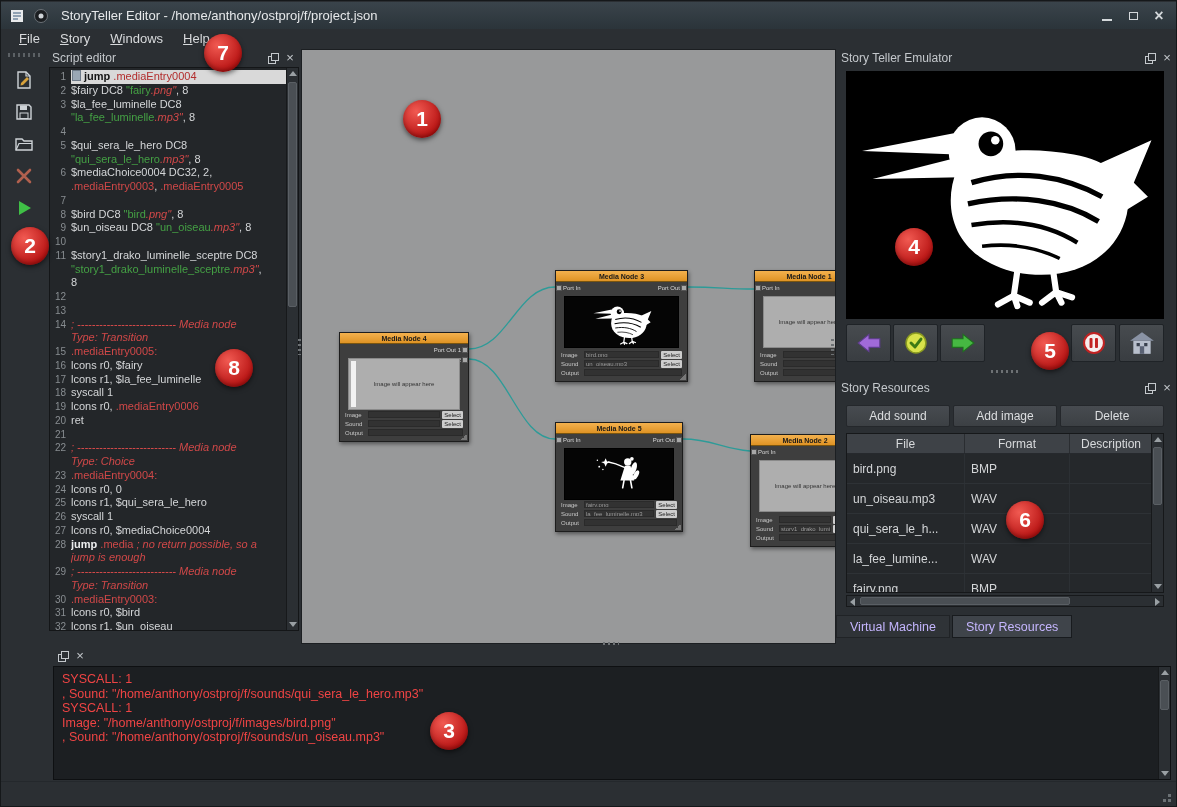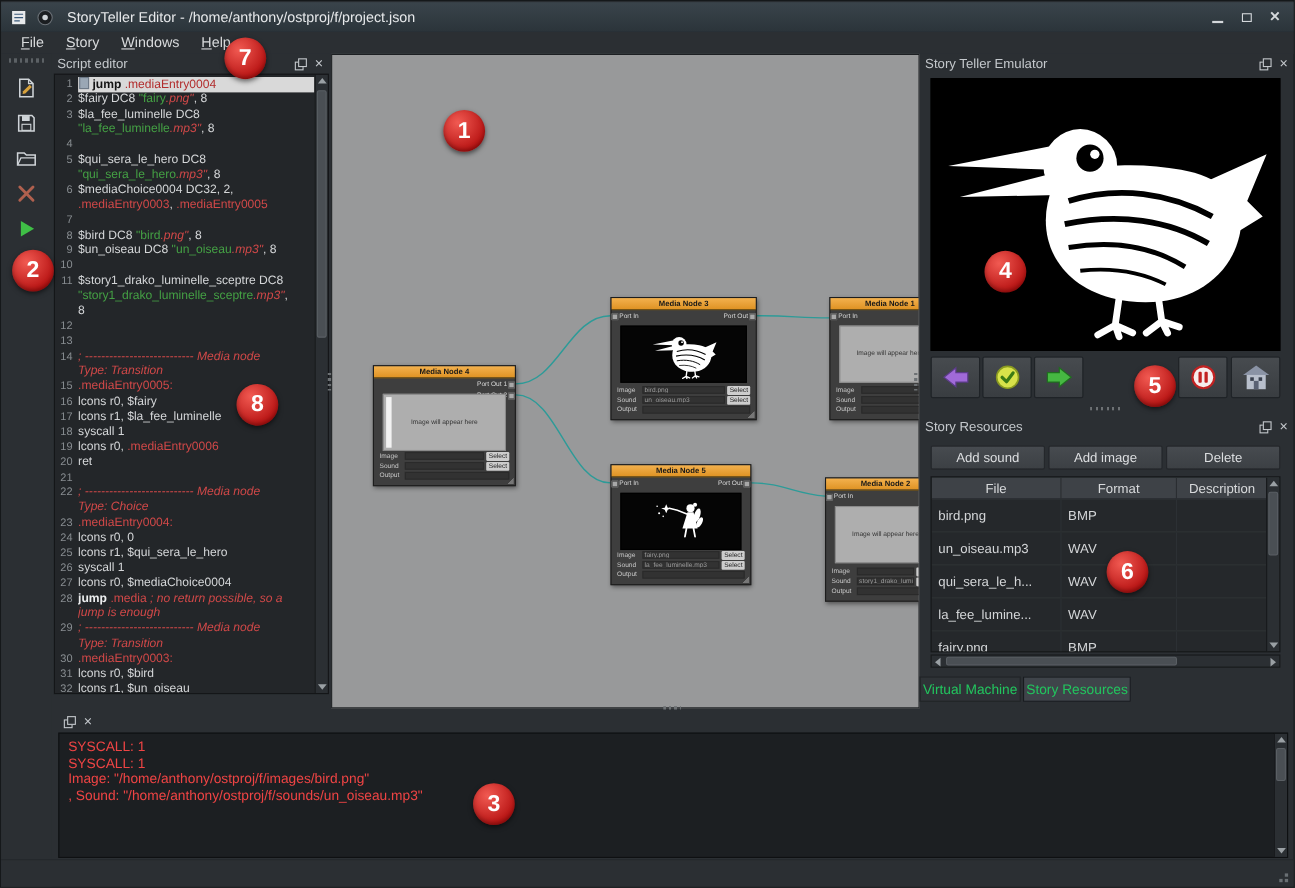--- a/index.html
+++ b/index.html
@@ -102,21 +102,21 @@
 .rbtn{flex:1;background:linear-gradient(#474b50,#3c4044);border:1px solid #24272b;color:#dcdee0;font-size:12px;display:flex;align-items:center;justify-content:center;border-radius:2px}
 .res-table{position:absolute;left:10px;top:54px;right:14px;height:160px;background:#25282b;border:1px solid #16181a;overflow:hidden}
 .t-head{display:flex;height:20px;background:#3e4247;border-bottom:1px solid #26292d;font-size:12px;color:#d8dadc}
 .th{display:flex;align-items:center;justify-content:center;border-right:1px solid #2a2d31;overflow:hidden}
 .tr{display:flex;height:30px;border-bottom:1px solid #2e3236;font-size:12px;color:#d4d6d8}
 .td{display:flex;align-items:center;padding-left:6px;border-right:1px solid #2c3034;overflow:hidden;white-space:nowrap}
 .c0{width:118px;flex:none}.c1{width:105px;flex:none}.c2{width:83px;flex:none}
 .res-vsb{position:absolute;right:0;top:0;bottom:0;width:12px;background:#2b2f33;border-left:1px solid #17191b}
 .res-hsb{position:absolute;left:10px;top:216px;right:14px}
 .res-tabs{position:absolute;left:0;top:236px;display:flex;gap:2px}
-.tab{height:23px;padding:0 2px;font-size:12.5px;color:#22c55e;background:#2f3337;border:1px solid #202326;display:flex;align-items:center}
+.tab{height:23px;padding:0 13px;font-size:12.5px;color:#c4b5fd;background:#2f3337;border:1px solid #202326;display:flex;align-items:center}
 .tab.active{background:#3f444a;border-color:#181b1e}
 
 
 .logs-dock{position:absolute;left:46px;top:646px;width:1131px;height:136px}
 .logs-body{position:absolute;left:6px;top:19px;right:7px;bottom:3px;background:#1c1f22;border:1px solid #0e1012;padding:5px 8px;overflow:hidden}
 .log-line{font-size:12.5px;line-height:14.5px;color:#ef4444;white-space:pre}
 .logs-vsb{position:absolute;right:0;top:0;bottom:0;width:12px;background:#2b2f33;border-left:1px solid #17191b}
 
 
 .statusbar{position:absolute;left:0;bottom:0;width:100%;height:25px;background:#2b2f33;border-top:1px solid #24282c}
@@ -561,20 +561,21 @@
   </div>
 
   <div class="logs-dock">
     <div class="dock-title">
       <span class="dicon fg"></span>
       <span class="dicon">×</span>
     </div>
     <div class="logs-body">
       <div>
           <div class="log-line">SYSCALL: 1</div>
+          <div class="log-line">, Sound: "/home/anthony/ostproj/f/sounds/qui_sera_le_hero.mp3"</div>
           <div class="log-line">SYSCALL: 1</div>
           <div class="log-line">Image: "/home/anthony/ostproj/f/images/bird.png"</div>
           <div class="log-line">, Sound: "/home/anthony/ostproj/f/sounds/un_oiseau.mp3"</div>
         </div>
       <div class="logs-vsb">
         <span class="arr arr-up" style="left:2px;top:3px"></span>
         <span class="thumb" style="position:absolute;left:1px;right:1px;top:13px;height:30px;background:#4a4f54;border:1px solid #5a5f64;border-radius:2px"></span>
         <span class="arr arr-down" style="left:2px;bottom:3px"></span>
       </div>
     </div>

